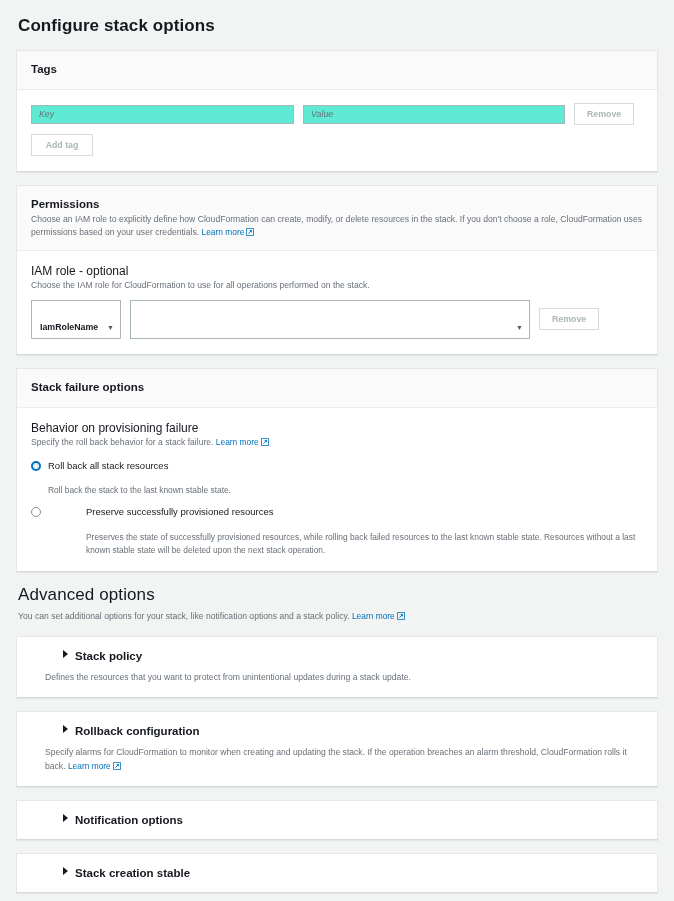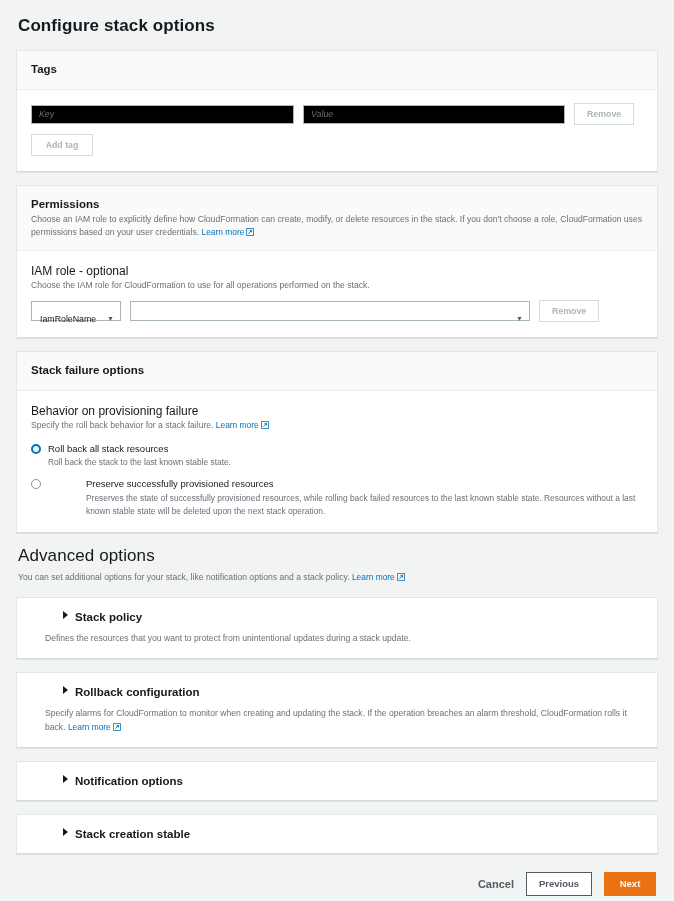--- a/index.html
+++ b/index.html
@@ -71,21 +71,21 @@
     width: 8px; height: 8px;
     vertical-align: -1px;
     margin-left: 2px;
   }
 
   
   .tag-row { display: flex; align-items: center; gap: 9px; }
   .inp {
     height: 19px;
     border: 1px solid #aab7b8;
-    background: #000000;
+    background: #5eead4;
     font-size: 8.8px;
     color: #687078;
     padding: 0 7px;
     display: flex;
     align-items: center;
     font-style: italic;
   }
   .inp.key { width: 263px; }
   .inp.value { width: 262px; }
   .btn {
@@ -101,30 +101,31 @@
     cursor: pointer;
     font-weight: 700;
   }
   .btn.disabled { color: #aab7b8; border-color: #d5dbdb; cursor: default; }
   .btn-addtag { margin-top: 9px; min-width: 62px; }
 
   
   .sub-block { padding: 0; }
   .sel-row { display: flex; align-items: center; gap: 9px; margin-top: 8px; }
   .select {
-    height: 20px;
+    height: 39px;
     border: 1px solid #aab7b8;
     background: #fff;
     font-size: 8.8px;
     color: #16191f;
     display: flex;
     align-items: center;
     justify-content: space-between;
     padding: 16px 6px 0 8px;
     cursor: pointer;
+    font-weight: bold;
   }
   .select.small { width: 90px; }
   .select.wide { width: 400px; }
   .caret { font-size: 7px; color: #545b64; margin-left: 8px; }
 
   
   .radio-group { margin-top: 11px; }
   .radio-item { display: flex; align-items: flex-start; margin-bottom: 9px; }
   .radio-item:last-child { margin-bottom: 0; gap: 38px; }
   .radio {
@@ -134,21 +135,21 @@
     cursor: pointer;
   }
   .radio.checked { border: 3px solid #0073bb; background: #fff; }
   .radio.checked::after {
     content: ""; position: absolute; inset: -1px;
     border-radius: 50%;
     box-shadow: inset 0 0 0 1px #fff;
   }
   .radio-txt { }
   .radio-label { font-size: 9.5px; color: #16191f; line-height: 1.25; }
-  .radio-desc { font-size: 8.4px; color: #687078; line-height: 1.5; margin-top: 2px; max-width: 610px; }
+  .radio-desc { font-size: 8.4px; color: #687078; line-height: 1.5; margin-top: 13px; max-width: 610px; }
 
   
   .expand-card { background: #fff; border: 1px solid #e4e6e7; border-bottom: 1px solid #d5dbdb;
     box-shadow: 0 1px 1px rgba(0,0,0,.06); margin-bottom: 13px; padding: 13px 14px 13px 14px; }
   .expand-head { display: flex; align-items: flex-start; cursor: pointer; padding-left: 32px; }
   .tri {
     width: 0; height: 0;
     border-top: 4px solid transparent;
     border-bottom: 4px solid transparent;
     border-left: 5px solid #16191f;

